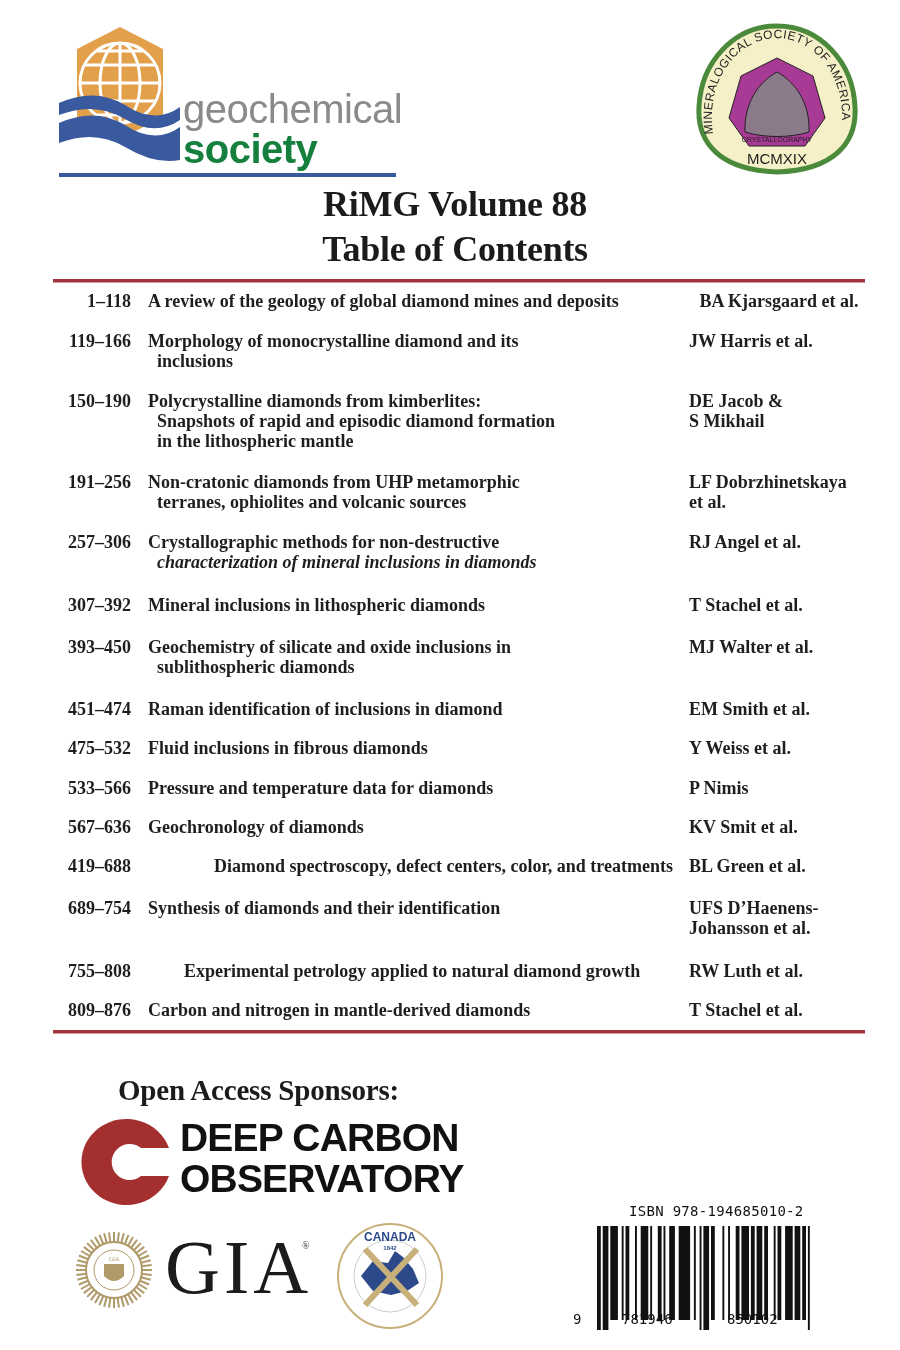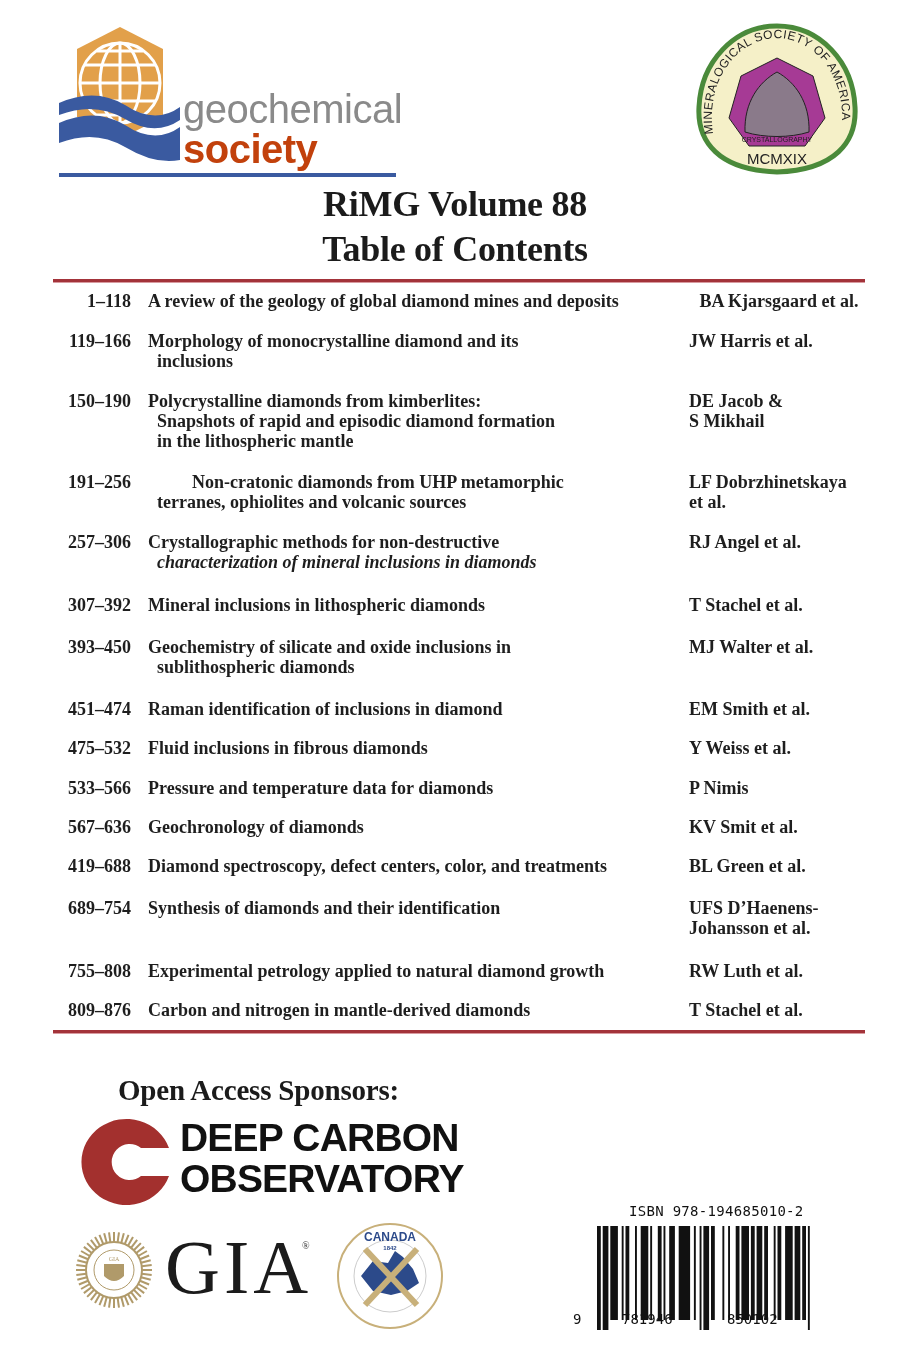--- a/index.html
+++ b/index.html
@@ -2,21 +2,21 @@
 <html><head>
 <meta charset="utf-8">
 <style>
   html, body { margin:0; padding:0; background:#fff; }
   body { width:900px; height:1350px; position:relative; overflow:hidden; font-family:"Liberation Serif","DejaVu Serif",serif; color:#1a1a1a; }
   .abs { position:absolute; }
 
   
   #gs-logo { left:55px; top:25px; width:345px; height:155px; }
   .gs-text1 { position:absolute; left:128px; top:64px; font-family:"Liberation Sans","DejaVu Sans",sans-serif; font-size:40px; color:#8a8a8a; letter-spacing:-0.5px; line-height:1; }
-  .gs-text2 { position:absolute; left:128px; top:104px; font-family:"Liberation Sans","DejaVu Sans",sans-serif; font-size:40px; color:#c2410c; font-weight:bold; letter-spacing:-0.5px; line-height:1; }
+  .gs-text2 { position:absolute; left:128px; top:104px; font-family:"Liberation Sans","DejaVu Sans",sans-serif; font-size:40px; color:#15803d; font-weight:bold; letter-spacing:-0.5px; line-height:1; }
   .gs-rule { position:absolute; left:4px; top:148px; width:337px; height:4px; background:#3a5aa0; }
 
   
   #msa-logo { left:695px; top:22px; width:165px; height:155px; }
 
   .title { left:0; width:910px; text-align:center; font-weight:bold; font-size:36px; line-height:44px; letter-spacing:-0.3px; color:#1b1b1b; }
   #title1 { top:182px; }
   #title2 { top:227px; }
 
   .rule { left:53px; width:812px; height:3px; background:#a3333a; border-bottom:1px solid #d89ba0; }
@@ -116,21 +116,21 @@
         <span class="t2" style="display: block;">in the lithospheric mantle</span>
       </div>
       <div class="toc-author">
         <span style="display: block;">DE Jacob &amp;</span>
         <span style="display: block;">S Mikhail</span>
       </div>
     </div>
     <div class="toc-row" style="top: 472px;">
       <div class="toc-pages">191–256</div>
       <div class="toc-title">
-        <span class="t1" style="display: block; margin-left: 44px;">Non-cratonic diamonds from UHP metamorphic</span>
+        <span class="t1" style="display: block;">Non-cratonic diamonds from UHP metamorphic</span>
         <span class="t2" style="display: block;">terranes, ophiolites and volcanic sources</span>
       </div>
       <div class="toc-author">
         <span style="display: block;">LF Dobrzhinetskaya</span>
         <span style="display: block;">et al.</span>
       </div>
     </div>
     <div class="toc-row" style="top: 532px;">
       <div class="toc-pages">257–306</div>
       <div class="toc-title">
@@ -192,40 +192,40 @@
       <div class="toc-title">
         <span class="t1" style="display: block;">Geochronology of diamonds</span>
       </div>
       <div class="toc-author">
         <span style="display: block;">KV Smit et al.</span>
       </div>
     </div>
     <div class="toc-row" style="top: 856px;">
       <div class="toc-pages">419–688</div>
       <div class="toc-title">
-        <span class="t1" style="display: block;">Diamond spectroscopy, defect centers, color, and treatments</span>
+        <span class="t1" style="display: block; text-align: right;">Diamond spectroscopy, defect centers, color, and treatments</span>
       </div>
       <div class="toc-author">
         <span style="display: block;">BL Green et al.</span>
       </div>
     </div>
     <div class="toc-row" style="top: 898px;">
       <div class="toc-pages">689–754</div>
       <div class="toc-title">
         <span class="t1" style="display: block;">Synthesis of diamonds and their identification</span>
       </div>
       <div class="toc-author">
         <span style="display: block;">UFS D’Haenens-</span>
         <span style="display: block;">Johansson et al.</span>
       </div>
     </div>
     <div class="toc-row" style="top: 961px;">
       <div class="toc-pages">755–808</div>
       <div class="toc-title">
-        <span class="t1" style="display: block;">Experimental petrology applied to natural diamond growth</span>
+        <span class="t1" style="display: block; margin-left: 36px;">Experimental petrology applied to natural diamond growth</span>
       </div>
       <div class="toc-author">
         <span style="display: block;">RW Luth et al.</span>
       </div>
     </div>
     <div class="toc-row" style="top: 1000px;">
       <div class="toc-pages">809–876</div>
       <div class="toc-title">
         <span class="t1" style="display: block;">Carbon and nitrogen in mantle-derived diamonds</span>
       </div>

